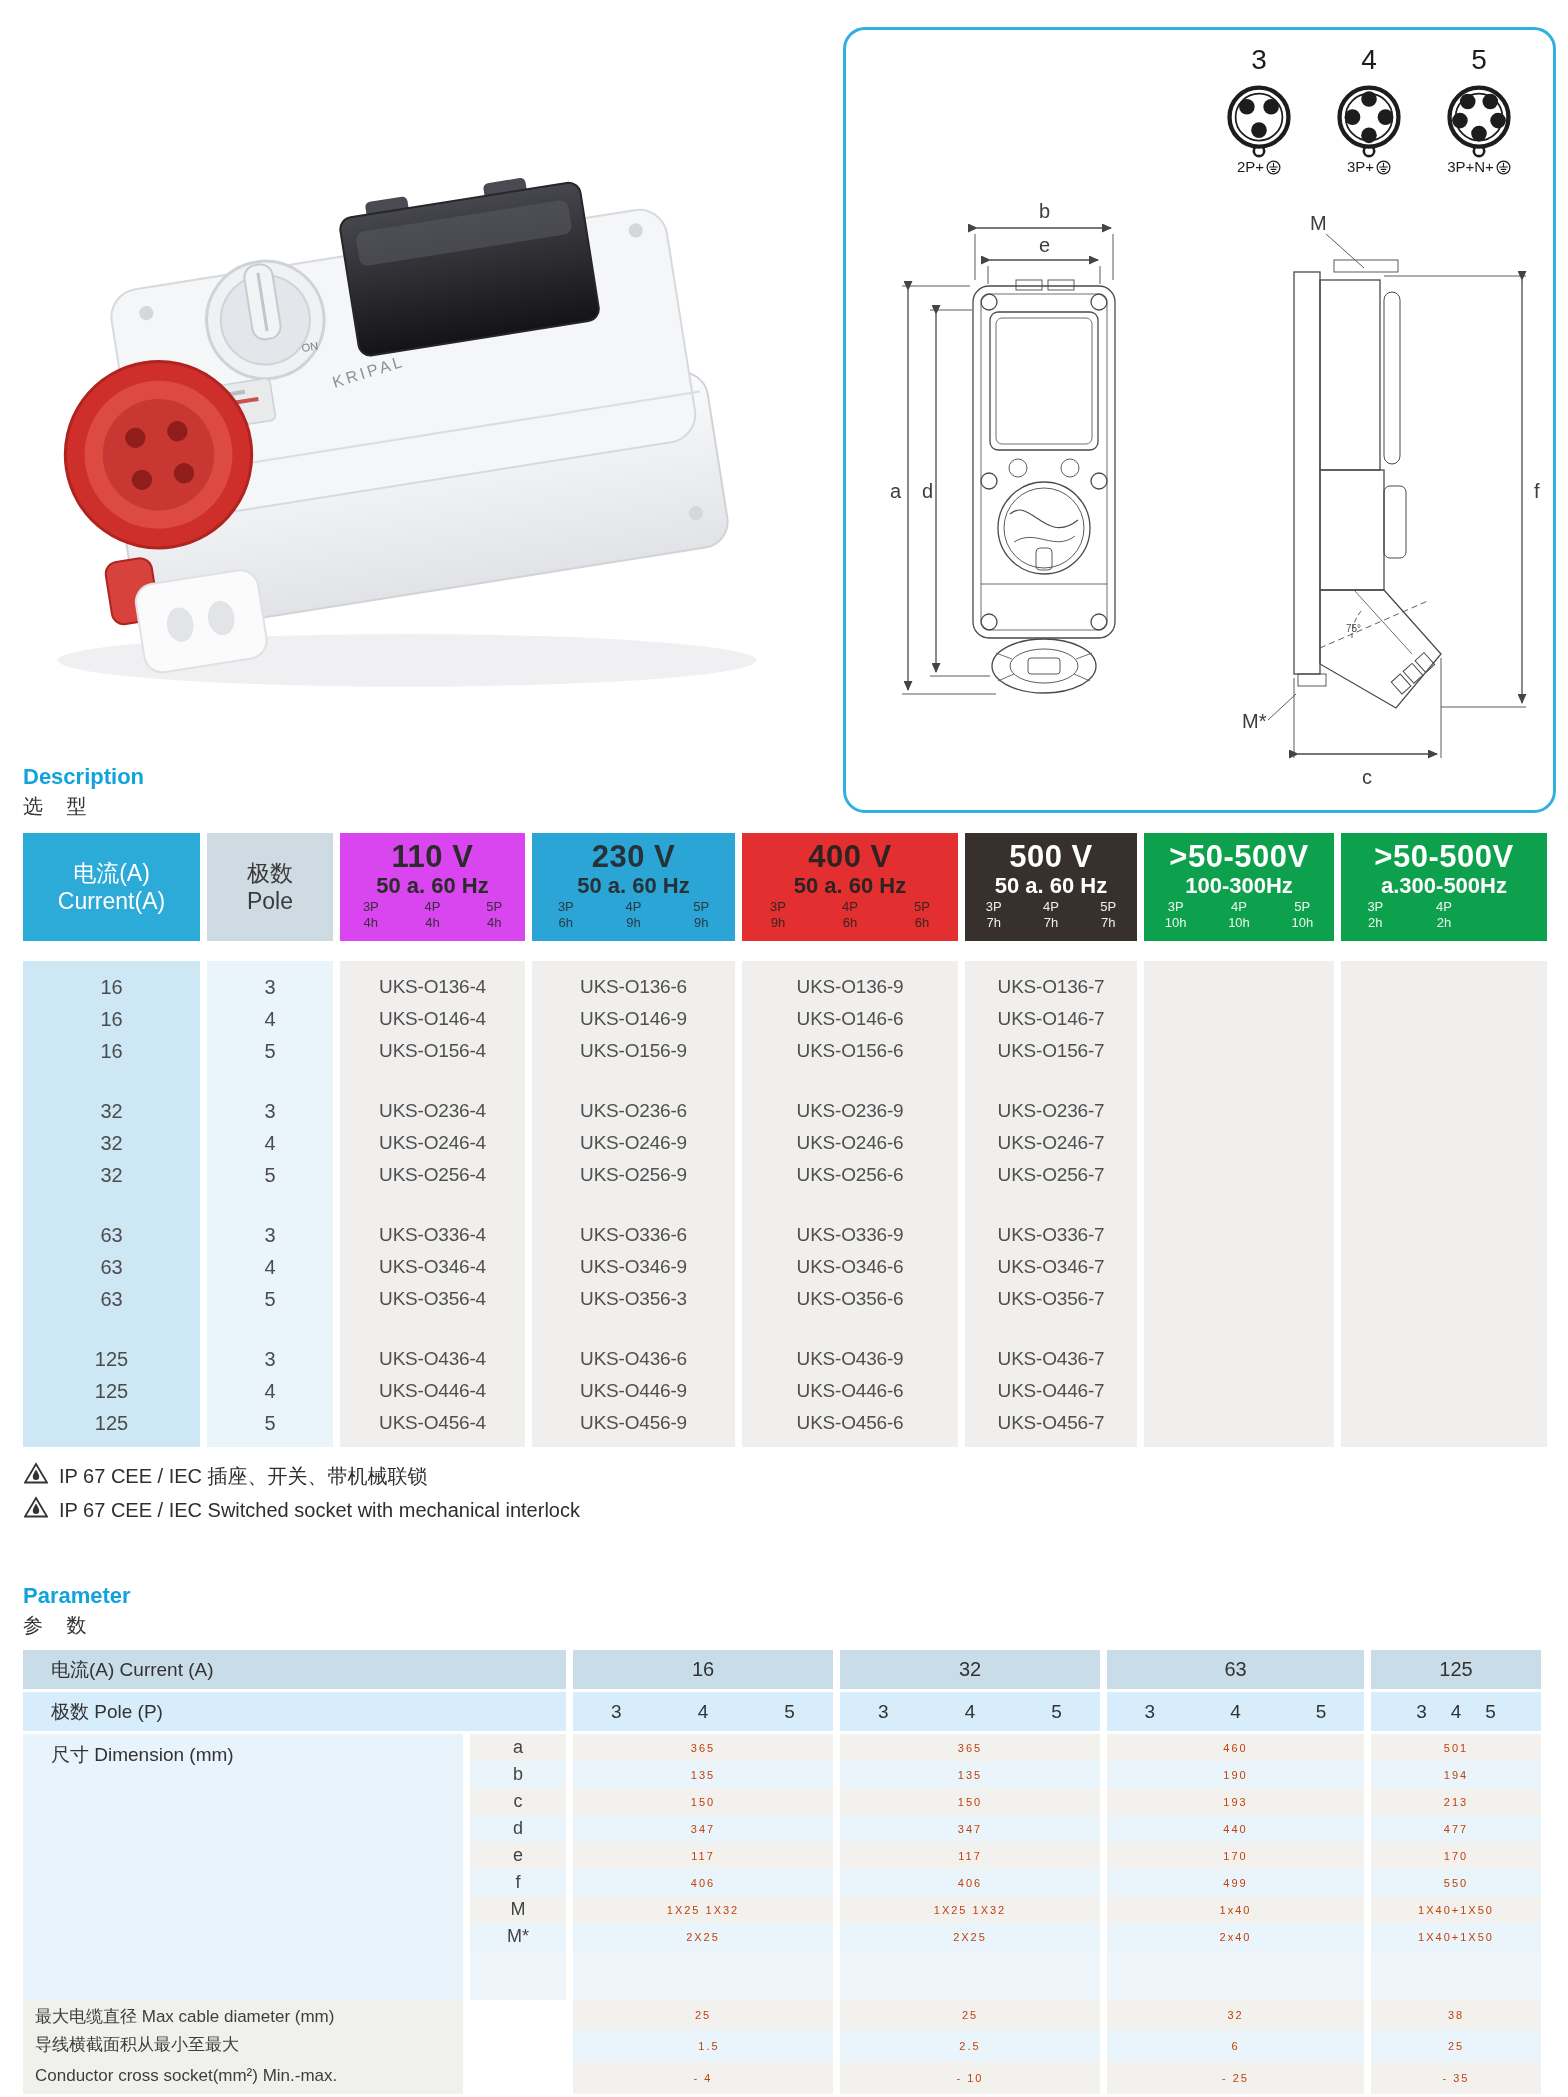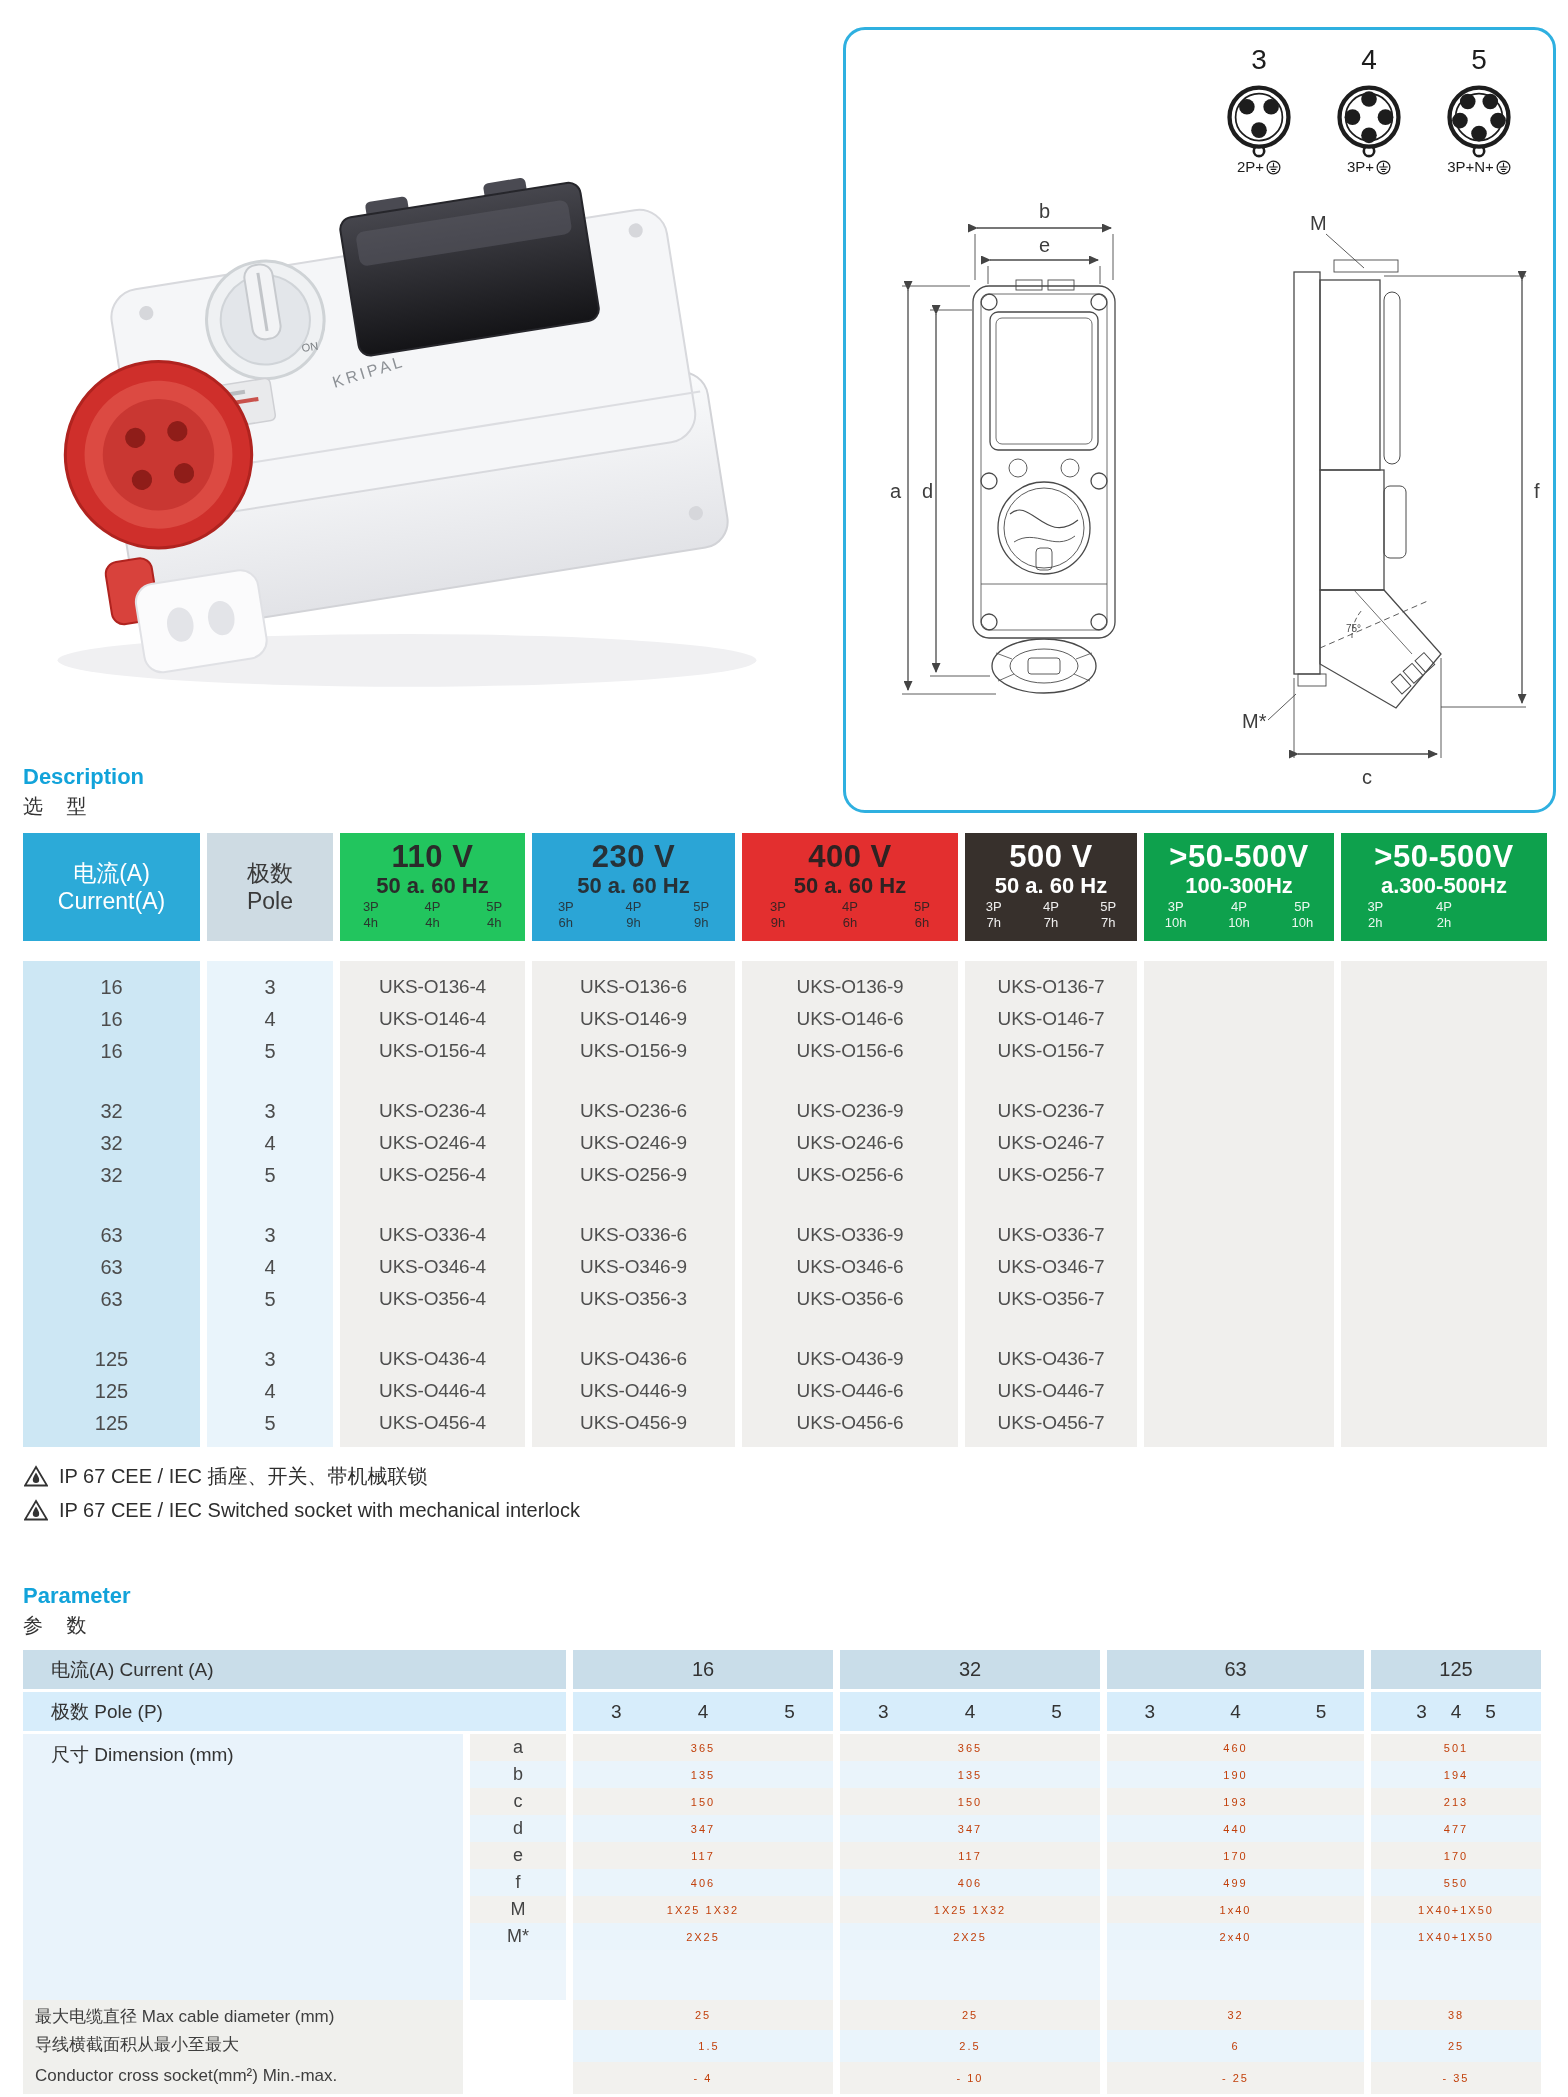--- a/index.html
+++ b/index.html
@@ -46,21 +46,21 @@
   .b0{background:#cde7f4;}
   .b1{background:#e9f4fb;}
   .b2,.b3,.b4,.b5,.b6,.b7{background:#f0efed;}
   .blk{margin-bottom:28px;display:flex;flex-direction:column;}
   .blk:last-child{margin-bottom:0;}
   .cell{height:32px;line-height:32px;text-align:center;font-size:20px;color:#4c4c4c;}
   .cell.model{font-size:19px;letter-spacing:-.2px;color:#4f4f4f;}
 
   
   .notes{position:absolute;left:24px;top:1462px;}
-  .note{display:flex;align-items:center;gap:11px;margin-bottom:6px;}
+  .note{display:flex;gap:11px;margin-bottom:6px;}
   .note-text{font-size:20px;color:#2e2e2e;line-height:28px;}
   .warn-svg{width:24px;height:22px;flex:0 0 auto;}
 
   
   #param-grid{position:absolute;left:23px;top:1650px;display:grid;
      grid-template-columns:440px 96px 260px 260px 257px 170px;column-gap:7px;
      grid-template-rows:42px 42px repeat(8,27px) 50px 30px 32px 32px;}
   .pcell{box-sizing:border-box;}
   .prow1{background:#c9dde9;border-bottom:3px solid #fff;}
   .prow2{background:#d7edfb;border-bottom:3px solid #fff;}
@@ -300,21 +300,21 @@
   <div class="sel-table">
     <div class="sel-header">
       <div class="hcell current">
         <div class="hline">电流(A)</div>
         <div class="hline">Current(A)</div>
       </div>
       <div class="hcell pole">
         <div class="hline">极数</div>
         <div class="hline">Pole</div>
       </div>
-    <div class="hcell vcell" style="background: #22c55e; color: rgb(43, 43, 43);">
+    <div class="hcell vcell" style="background: #d946ef; color: rgb(43, 43, 43);">
           <div class="vtitle">110 V</div>
           <div class="vsub">50 a. 60 Hz</div>
           <div class="minirow">
             <div class="mini">3P</div>
             <div class="mini">4P</div>
             <div class="mini">5P</div>
           </div>
           <div class="minirow">
             <div class="mini">4h</div>
             <div class="mini">4h</div>

